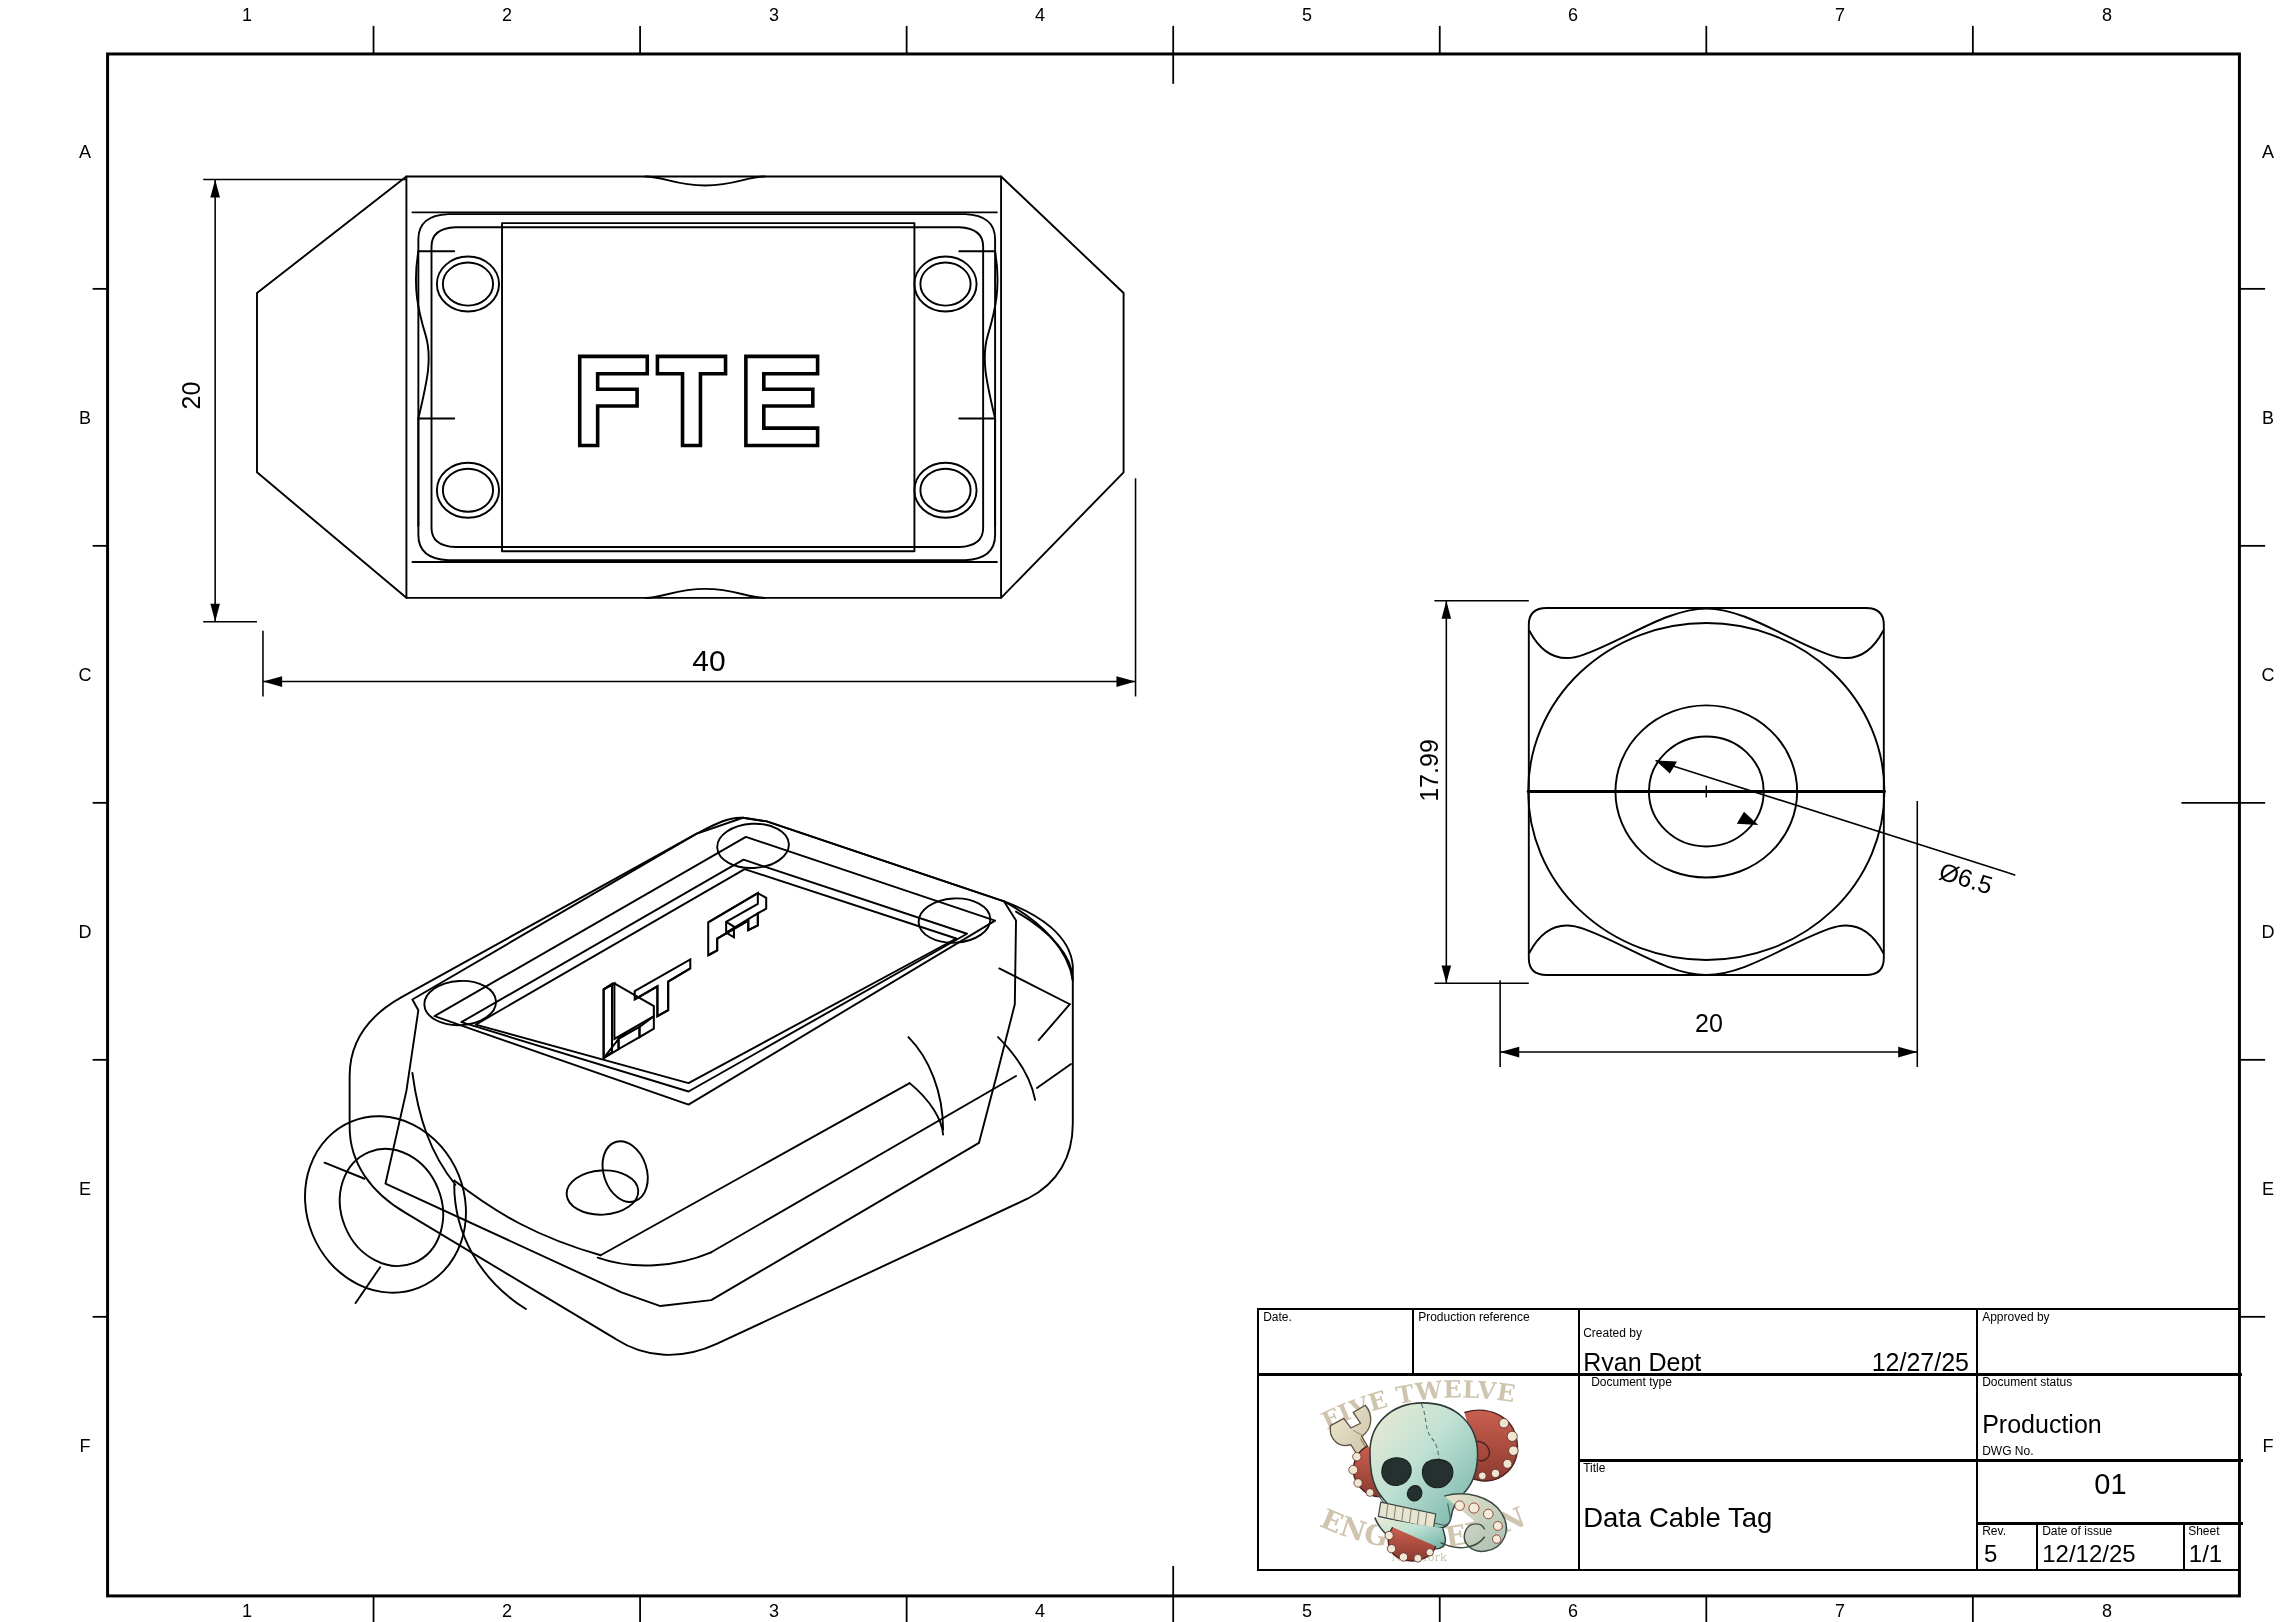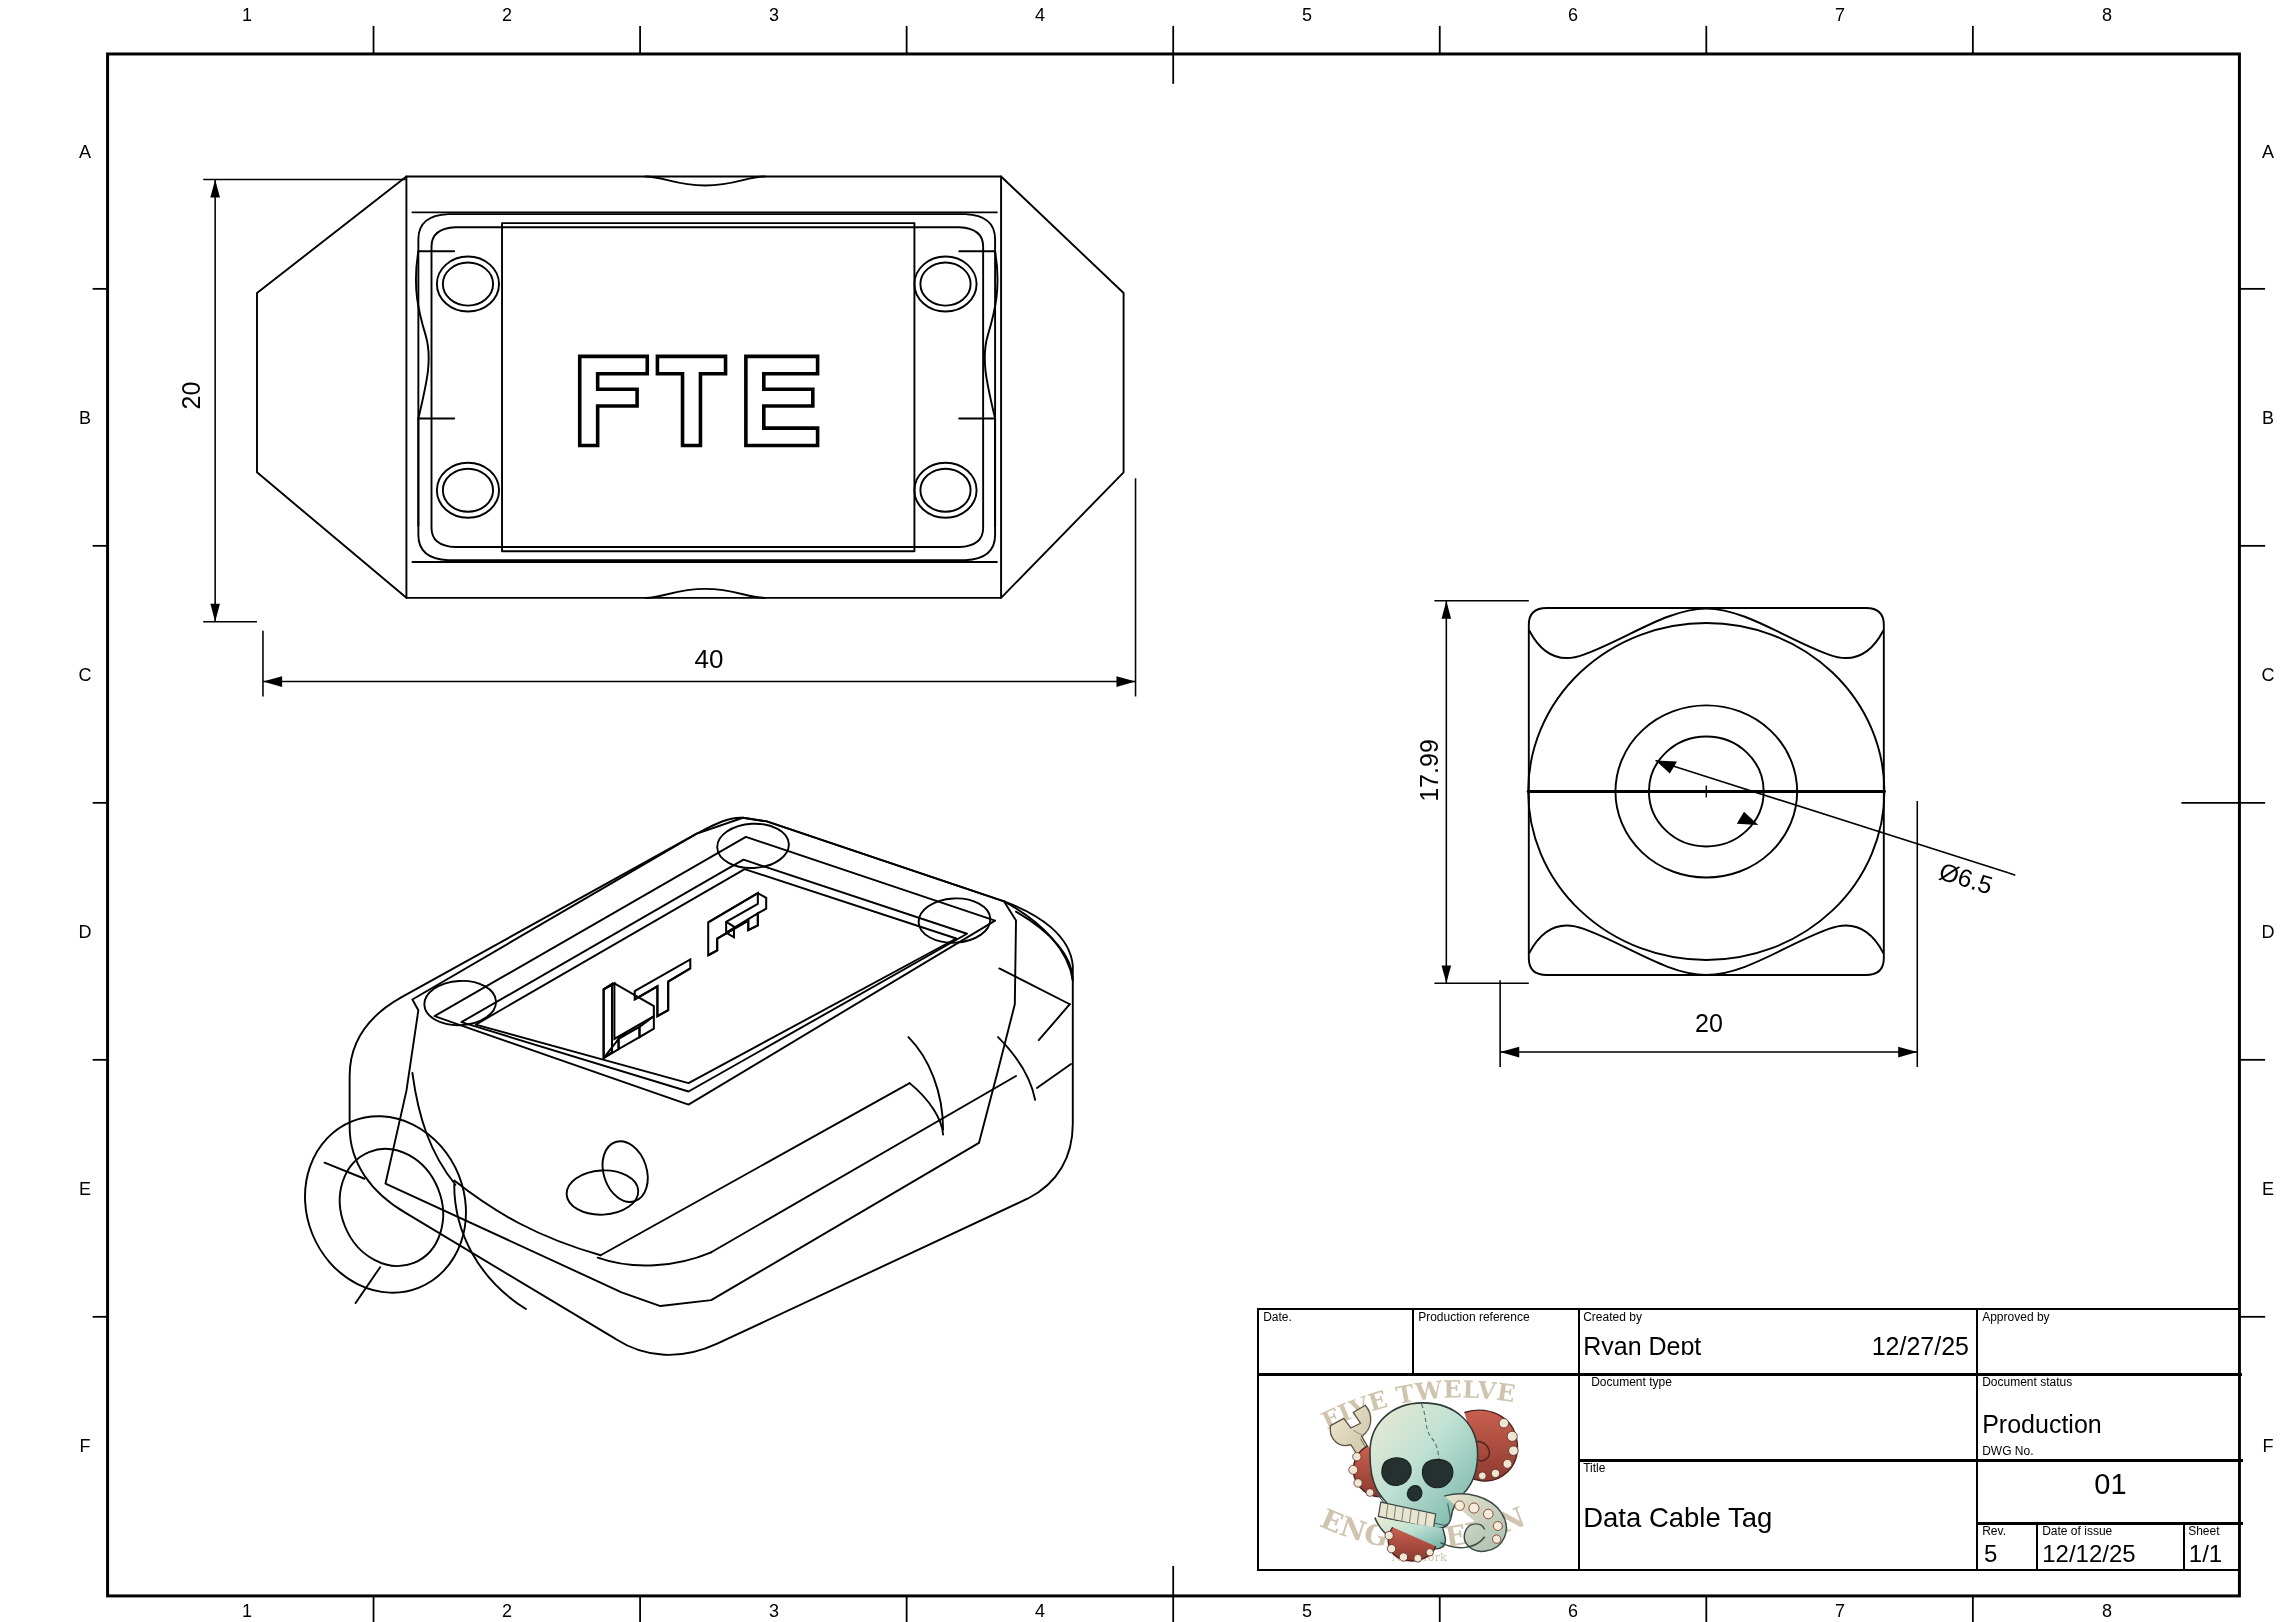--- a/index.html
+++ b/index.html
@@ -262,21 +262,21 @@
       <line x1="440" y1="1055" x2="440" y2="1165"></line>
       <line x1="1900" y1="800" x2="1900" y2="1165"></line>
       <polygon points="440,1140 472,1131 472,1149" fill="#000" stroke="none"></polygon>
       <polygon points="1900,1140 1868,1131 1868,1149" fill="#000" stroke="none"></polygon>
     </g>
   </svg>
 
   <div class="zone-label" style="left:167px;top:383px;width:48px;font-size:25px;transform:rotate(-90deg);transform-origin:center;">
     <span>20</span>
   </div>
-  <div class="zone-label" style="left:673px;top:646px;width:72px;font-size:26px;">
+  <div class="zone-label" style="left:673px;top:646px;width:72px;font-size:30px;">
     <span>40</span>
   </div>
 
   <svg class="layer" viewBox="0 0 3840 2715">
     <g fill="none" stroke="#000" stroke-width="3.2" stroke-linejoin="round" stroke-linecap="round">
 
       <path d="M 2558,1045 Q 2558,1017 2588,1017 L 3122,1017 Q 3152,1017 3152,1045
                L 3152,1603 Q 3152,1631 3122,1631 L 2588,1631 Q 2558,1631 2558,1603 Z"></path>
 
       <ellipse cx="2855" cy="1324" rx="298" ry="282"></ellipse>
@@ -428,21 +428,21 @@
     <div class="tb-cell" style="left:0;top:0;width:153px;height:63px;">
       <span class="tb-label">Date.</span>
       <span class="tb-value" style="top:27.5px;"></span>
     </div>
 
     <div class="tb-cell" style="left:155px;top:0;width:164px;height:63px;">
       <span class="tb-label">Production reference</span>
       <span class="tb-value" style="top:27.5px;"></span>
     </div>
 
-    <div class="tb-cell" style="left:320px;top:0;width:396px;height:45px;">
+    <div class="tb-cell" style="left:320px;top:16px;width:396px;height:45px;">
       <span class="tb-label">Created by</span>
       <span class="tb-value" style="top:24px;">Ryan Dept</span>
       <span class="tb-value right" style="top:24px;">12/27/25</span>
     </div>
 
     <div class="tb-cell" style="left:719px;top:0;width:265px;height:63px;">
       <span class="tb-label">Approved by</span>
       <span class="tb-value" style="top:27.5px;"></span>
     </div>
 

